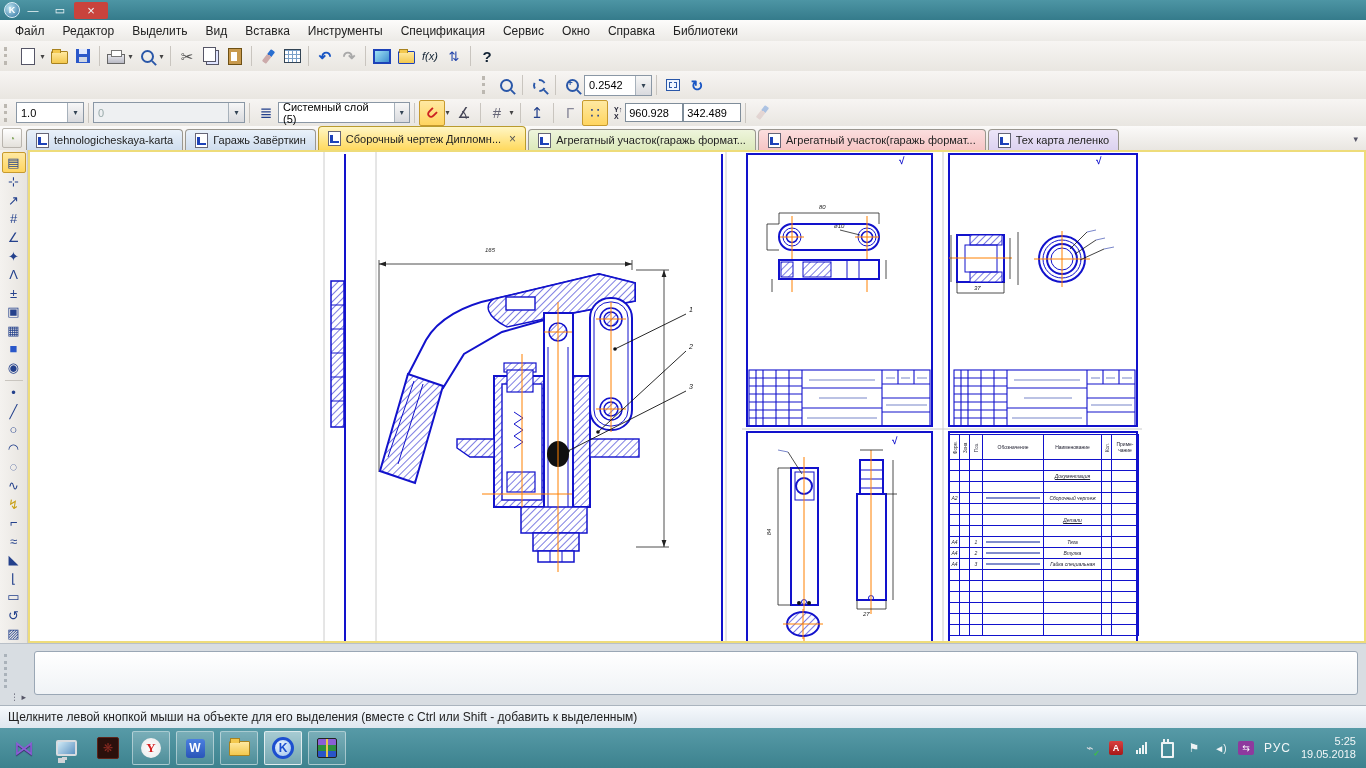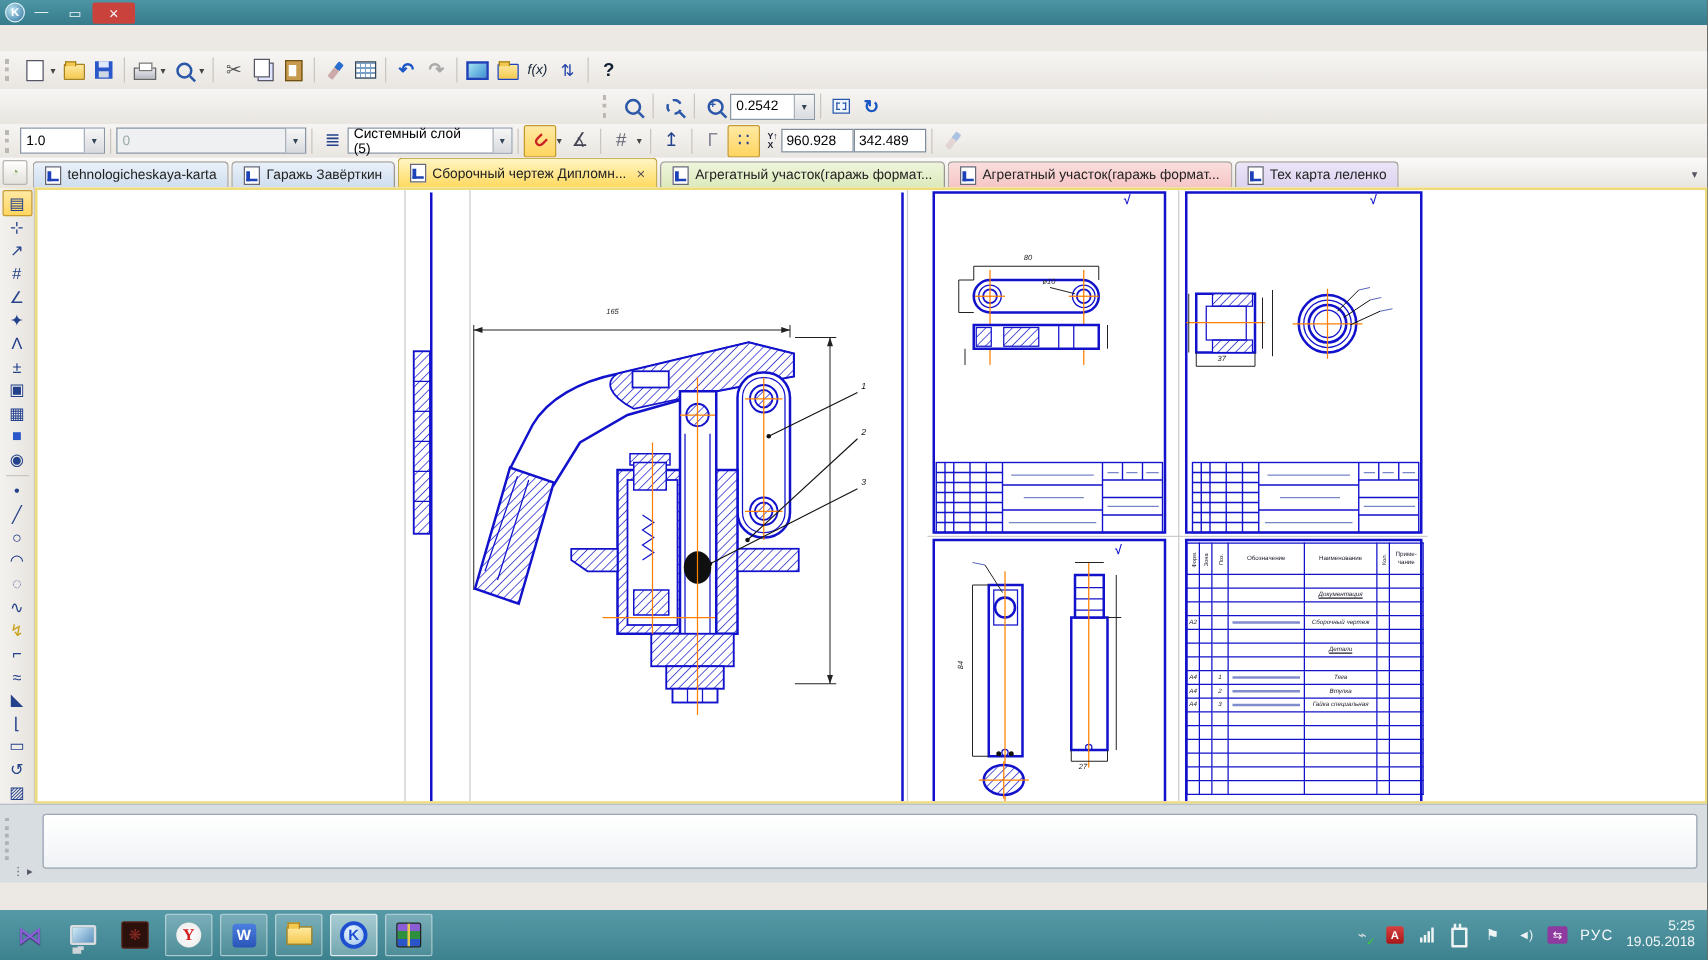--- a/index.html
+++ b/index.html
@@ -162,20 +162,33 @@
 
 <div class="screen">
 
   <div class="titlebar">
     <div class="appico">K</div>
     <div class="wbtn">—</div>
     <div class="wbtn">▭</div>
     <div class="wbtn close">×</div>
   </div>
 
+  <div class="menubar">
+    <span class="mi">Файл</span>
+    <span class="mi">Редактор</span>
+    <span class="mi">Выделить</span>
+    <span class="mi">Вид</span>
+    <span class="mi">Вставка</span>
+    <span class="mi">Инструменты</span>
+    <span class="mi">Спецификация</span>
+    <span class="mi">Сервис</span>
+    <span class="mi">Окно</span>
+    <span class="mi">Справка</span>
+    <span class="mi">Библиотеки</span>
+  </div>
 
   <div class="trow row1">
     <span class="handle"></span>
     <span class="tbtn">
         <span class="page"></span>
       </span>
     <span class="caret">▾</span>
     <span class="tbtn">
         <span class="folder"></span>
       </span>
@@ -759,20 +772,23 @@
 
   <div class="propbar">
     <span class="phandle"></span>
     <div class="inner"></div>
     <span class="pbtn">
       <span>⋮</span>
       <span>▸</span>
     </span>
   </div>
 
+  <div class="statusbar">
+    <span>Щелкните левой кнопкой мыши на объекте для его выделения (вместе с Ctrl или Shift - добавить к выделенным)</span>
+  </div>
 
   <div class="taskbar">
     <span class="tapp">
         <span class="kmp">⋈</span>
       </span>
     <span class="tapp">
         <span class="monico"></span>
       </span>
     <span class="tapp">
         <span class="handico">❋</span>

